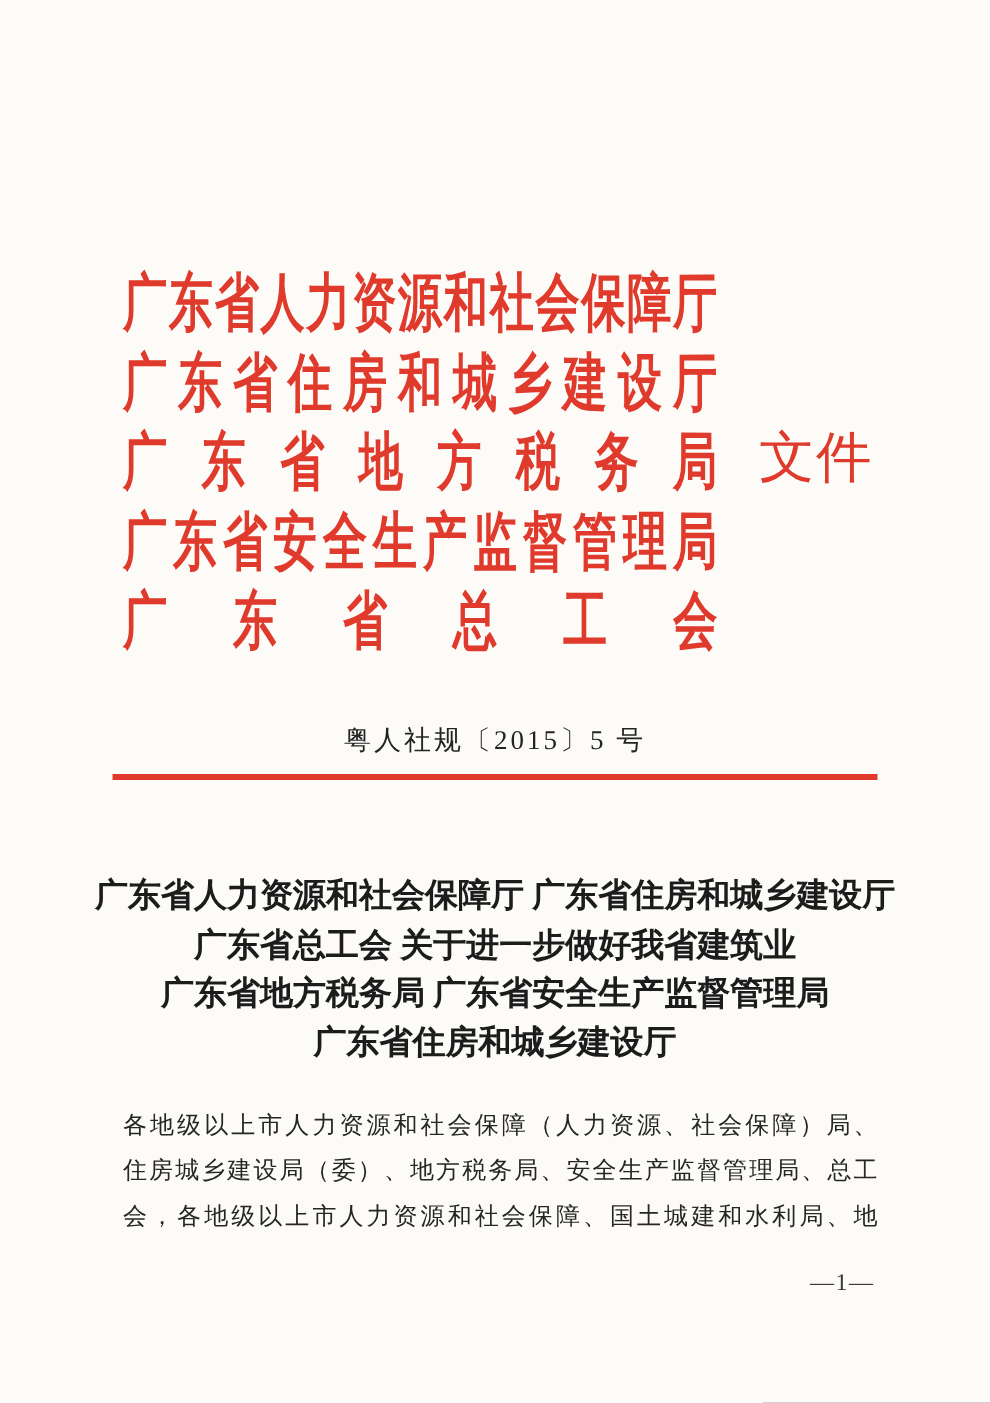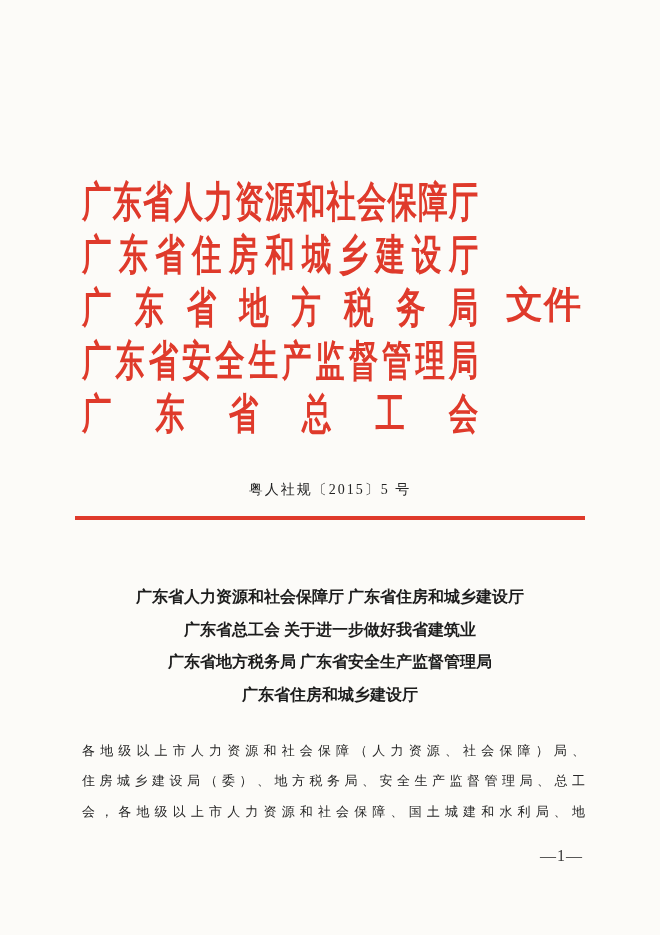--- a/index.html
+++ b/index.html
@@ -22,46 +22,46 @@
     position:relative;
     width:566px;height:52.8px;
     display:flex;justify-content:space-between;align-items:center;
     transform:scaleX(0.70);transform-origin:0 50%;
     font-size:42px;font-weight:700;
     color:var(--accent-red,#df3a2b);
     white-space:nowrap;
   }
   .doc-label{
     position:absolute;left:424px;top:104px;
-    font-size:37px;font-weight:700;
+    font-size:37px;font-weight:400;
     color:var(--accent-red,#df3a2b);
     letter-spacing:1px;white-space:nowrap;
   }
   
   .doc-number{
     position:absolute;left:0;top:481px;width:660px;
     text-align:center;
-    font-size:14px;color:#242424;letter-spacing:2px;
+    font-size:18px;color:#242424;letter-spacing:2px;
   }
   
   .red-rule{
     position:absolute;left:75px;top:516px;width:510px;height:4px;
     background:var(--accent-red,#df3a2b);
   }
   
   .doc-title{
     position:absolute;left:38px;top:581px;width:584px;
     text-align:center;font-weight:700;
-    font-size:16px;line-height:32.5px;
+    font-size:22px;line-height:32.5px;
     color:#1c1c1c;
   }
   
   .body-text{
     position:absolute;left:82px;top:736px;width:503px;
-    font-size:13px;line-height:30.4px;color:#262626;
+    font-size:16px;line-height:30.4px;color:#262626;
   }
   .body-line{
     text-align:justify;
     text-align-last:justify;
     height:30.4px;white-space:nowrap;
   }
   
   .page-num{
     position:absolute;left:540px;top:847px;
     font-size:16px;color:#3a3a3a;letter-spacing:1px;

